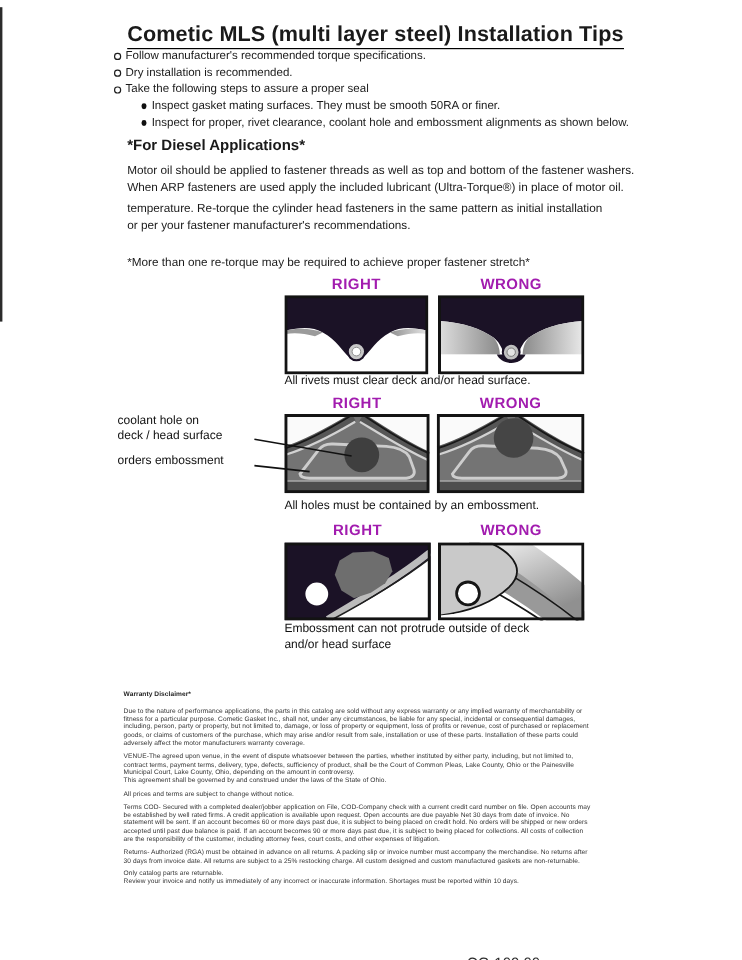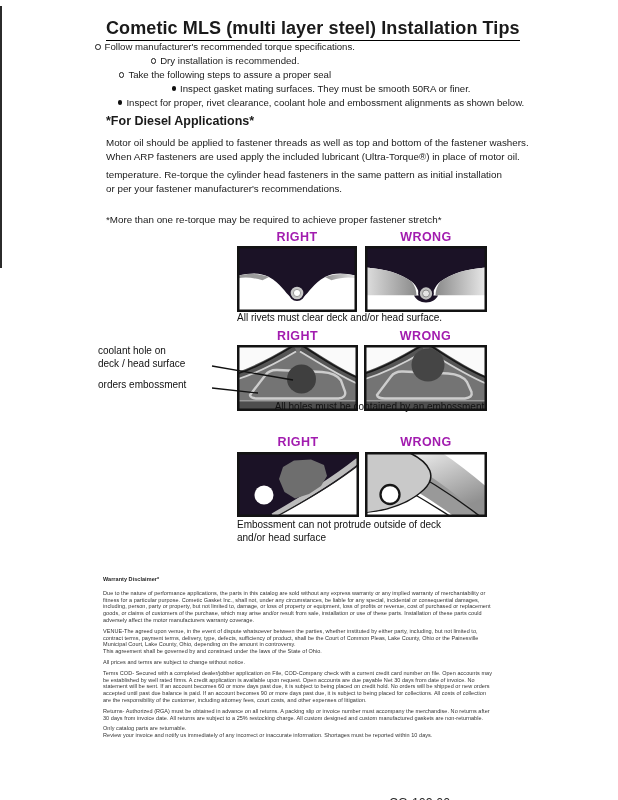--- a/index.html
+++ b/index.html
@@ -5,21 +5,21 @@
   html,body{margin:0;padding:0;background:#fff;}
   .page{position:relative;width:618px;height:800px;background:#fff;overflow:hidden;
         font-family:"Liberation Sans",sans-serif;color:#1a1a1a;}
   .scan-line{position:absolute;left:0;top:6px;width:2px;height:262px;background:#2b2b2b;}
 
   .title{position:absolute;left:106px;top:18px;margin:0;font-size:18px;font-weight:bold;
          letter-spacing:.1px;border-bottom:1.6px solid #000;padding-bottom:1px;white-space:nowrap;}
 
   .bullets{position:absolute;left:95px;top:41px;}
   .sub-bullets{position:absolute;left:118px;top:83px;}
-  .b-item{display:flex;align-items:flex-start;height:14px;font-size:9.6px;white-space:nowrap;justify-content:center;}
+  .b-item{display:flex;align-items:flex-start;height:14px;font-size:9.6px;white-space:nowrap;}
   .ring{width:3.6px;height:3.6px;border:1px solid #1d1d1d;border-radius:50%;margin:3.2px 4px 0 0;flex:none;background:#fff;}
   .dot{width:4.4px;height:4.4px;background:#101010;border-radius:50%;margin:3.2px 4px 0 0;flex:none;}
 
   .h2{position:absolute;left:106px;top:114px;margin:0;font-size:12.5px;font-weight:bold;white-space:nowrap;}
   .para{position:absolute;left:106px;font-size:9.8px;line-height:14px;}
   .para div{white-space:nowrap;}
   .p1{top:136px;}
   .p2{top:168px;}
   .note{position:absolute;left:106px;top:214px;font-size:9.8px;white-space:nowrap;}
 
@@ -28,21 +28,21 @@
   .lbl2r{left:237px;top:329px;width:121px;} .lbl2w{left:364px;top:329px;width:123px;}
   .lbl3r{left:237px;top:435px;width:122px;} .lbl3w{left:365px;top:435px;width:122px;}
 
   .panel{position:absolute;line-height:0;}
   .pan1r{left:237px;top:246px;} .pan1w{left:365px;top:246px;}
   .pan2r{left:237px;top:345px;} .pan2w{left:364px;top:345px;}
   .pan3r{left:237px;top:452px;} .pan3w{left:365px;top:452px;}
 
   .caption{position:absolute;font-size:10px;color:#111;}
   .cap1{left:237px;top:312px;white-space:nowrap;}
-  .cap2{left:237px;top:401px;width:250px;text-align:right;white-space:nowrap;}
+  .cap2{left:237px;top:416px;width:250px;text-align:left;white-space:nowrap;}
   .cap3{left:237px;top:518px;line-height:13px;}
   .cap3 div{white-space:nowrap;}
 
   .callout{position:absolute;width:112px;text-align:left;font-size:10px;line-height:12.5px;color:#111;}
   .co-coolant{left:98px;top:345px;}
   .co-emb{left:98px;top:379px;}
   .leaders{position:absolute;left:205px;top:358px;z-index:5;}
 
   .legal{position:absolute;left:103px;top:576px;width:430px;font-size:5.5px;line-height:6.8px;
          color:#333;letter-spacing:.05px;}

